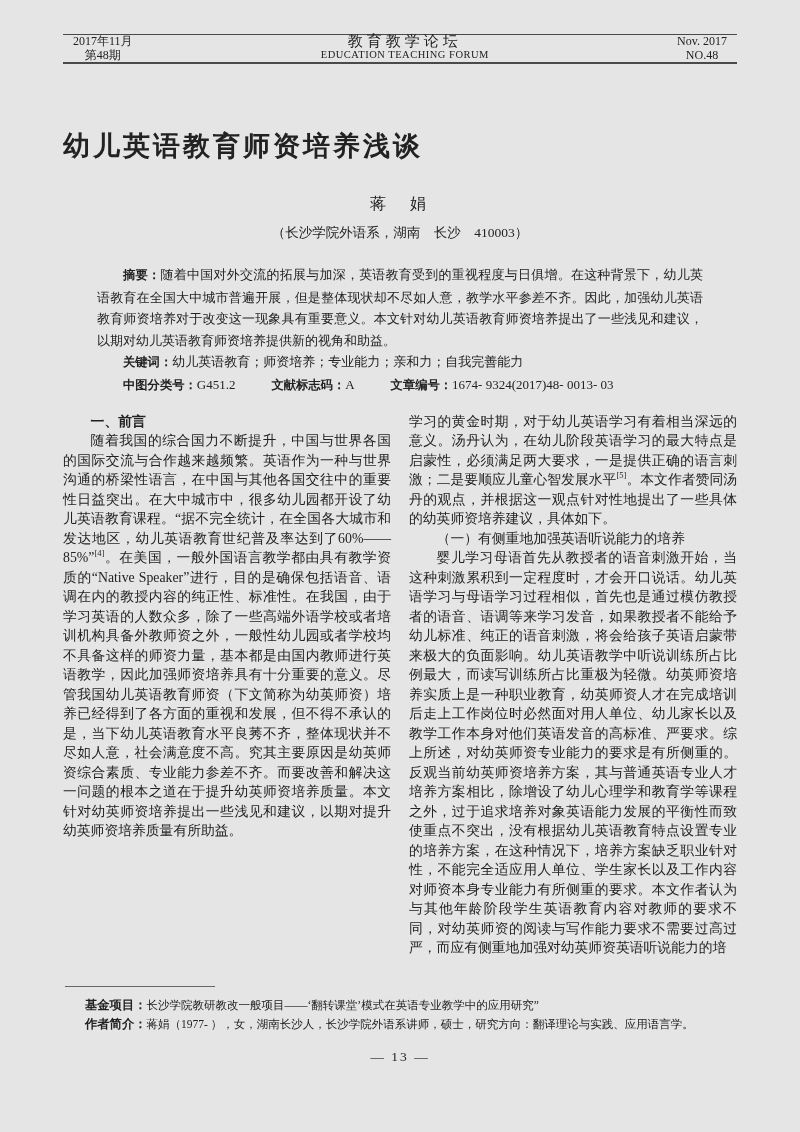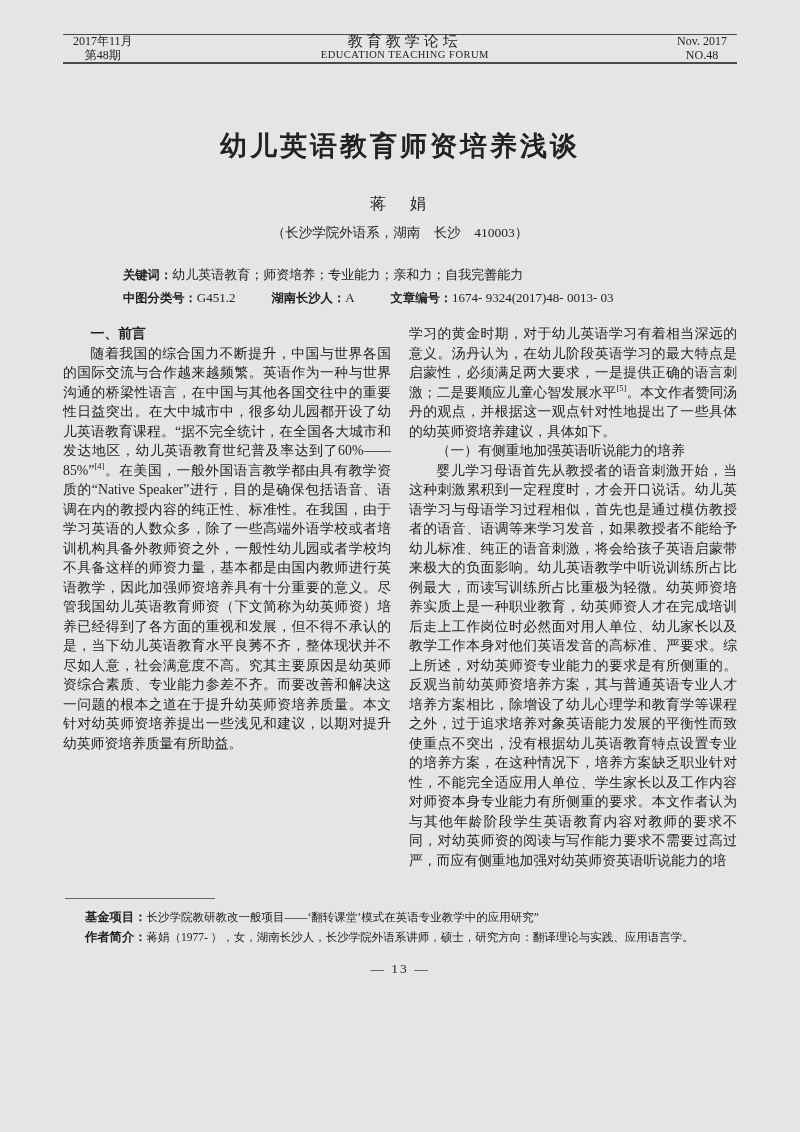--- a/index.html
+++ b/index.html
@@ -20,21 +20,21 @@
     border-bottom:2px solid #4a4a4a;
     display:flex; justify-content:space-between; align-items:center;
     padding:3px 10px 4px 10px;
     height:30px; box-sizing:border-box;
   }
   .jh-col { text-align:center; line-height:14px; font-size:12px; }
   .jh-en { font-size:10.5px; letter-spacing:0.5px; }
   .jh-center .jh-cn { font-size:15px; letter-spacing:4px; }
   
   .article-title {
-    margin-top:64px; text-align:center;
+    margin-top:64px; 
     font-size:27px; font-weight:600; letter-spacing:3px;
   }
   .author-name { margin-top:30px; text-align:center; font-size:16px; letter-spacing:4px; }
   .affiliation { margin-top:9px; text-align:center; font-size:13.5px; }
   
   .meta-block {
     width:606px; margin:22px auto 0 auto;
     font-size:13px; line-height:21.6px; text-align:justify;
   }
   .meta-block p { margin:0; text-indent:2em; }
@@ -96,22 +96,23 @@
       <div>Nov. 2017</div>
       <div>NO.48</div>
     </div>
   </div>
 
   <div class="article-title">幼儿英语教育师资培养浅谈</div>
   <div class="author-name">蒋　娟</div>
   <div class="affiliation">（长沙学院外语系，湖南　长沙　410003）</div>
 
   <div class="meta-block">
+    <p><span class="lbl">摘要：</span><span>随着中国对外交流的拓展与加深，英语教育受到的重视程度与日俱增。在这种背景下，幼儿英语教育在全国大中城市普遍开展，但是整体现状却不尽如人意，教学水平参差不齐。因此，加强幼儿英语教育师资培养对于改变这一现象具有重要意义。本文针对幼儿英语教育师资培养提出了一些浅见和建议，以期对幼儿英语教育师资培养提供新的视角和助益。</span></p>
     <p><span class="lbl">关键词：</span><span>幼儿英语教育；师资培养；专业能力；亲和力；自我完善能力</span></p>
-    <p class="meta-line"><span class="meta-pair-gap"><span class="lbl">中图分类号：</span><span>G451.2</span></span><span class="meta-pair-gap"><span class="lbl">湖南长沙人：</span><span>A</span></span><span><span class="lbl">文章编号：</span><span>1674- 9324(2017)48- 0013- 03</span></span></p>
+    <p class="meta-line"><span class="meta-pair-gap"><span class="lbl">中图分类号：</span><span>G451.2</span></span><span class="meta-pair-gap"><span class="lbl">文献标志码：</span><span>A</span></span><span><span class="lbl">文章编号：</span><span>1674- 9324(2017)48- 0013- 03</span></span></p>
   </div>
 
   <div class="columns">
     <div class="col">
       <p class="sec-heading">一、前言</p>
       <p><span>随着我国的综合国力不断提升，中国与世界各国的国际交流与合作越来越频繁。英语作为一种与世界沟通的桥梁性语言，在中国与其他各国交往中的重要性日益突出。在大中城市中，很多幼儿园都开设了幼儿英语教育课程。“据不完全统计，在全国各大城市和发达地区，幼儿英语教育世纪普及率达到了60%——85%”</span><sup class="cite">[4]</sup><span>。在美国，一般外国语言教学都由具有教学资质的“Native Speaker”进行，目的是确保包括语音、语调在内的教授内容的纯正性、标准性。在我国，由于学习英语的人数众多，除了一些高端外语学校或者培训机构具备外教师资之外，一般性幼儿园或者学校均不具备这样的师资力量，基本都是由国内教师进行英语教学，因此加强师资培养具有十分重要的意义。尽管我国幼儿英语教育师资（下文简称为幼英师资）培养已经得到了各方面的重视和发展，但不得不承认的是，当下幼儿英语教育水平良莠不齐，整体现状并不尽如人意，社会满意度不高。究其主要原因是幼英师资综合素质、专业能力参差不齐。而要改善和解决这一问题的根本之道在于提升幼英师资培养质量。本文针对幼英师资培养提出一些浅见和建议，以期对提升幼英师资培养质量有所助益。</span></p>
     </div>
     <div class="col">
       <p class="continued"><span>学习的黄金时期，对于幼儿英语学习有着相当深远的意义。汤丹认为，在幼儿阶段英语学习的最大特点是启蒙性，必须满足两大要求，一是提供正确的语言刺激；二是要顺应儿童心智发展水平</span><sup class="cite">[5]</sup><span>。本文作者赞同汤丹的观点，并根据这一观点针对性地提出了一些具体的幼英师资培养建议，具体如下。</span></p>
       <p class="sub-heading">（一）有侧重地加强英语听说能力的培养</p>

